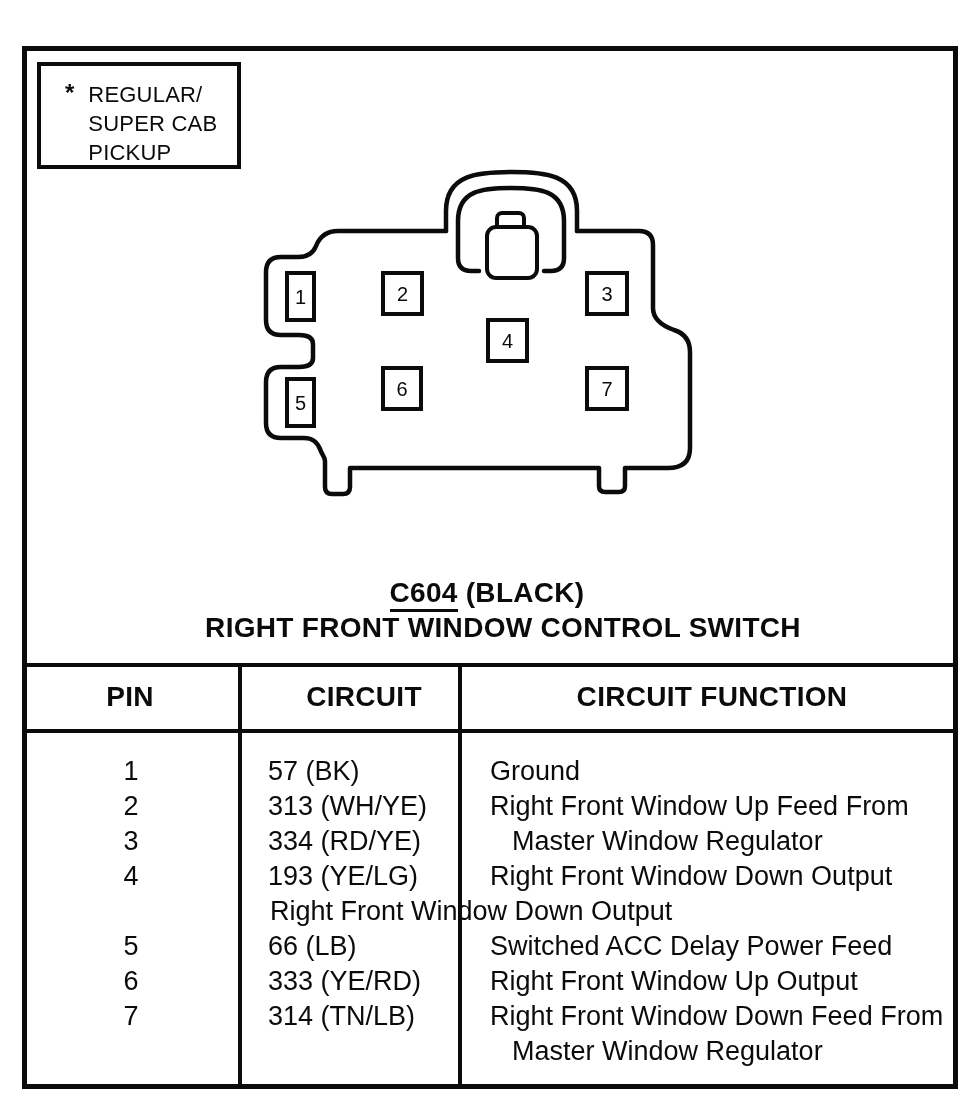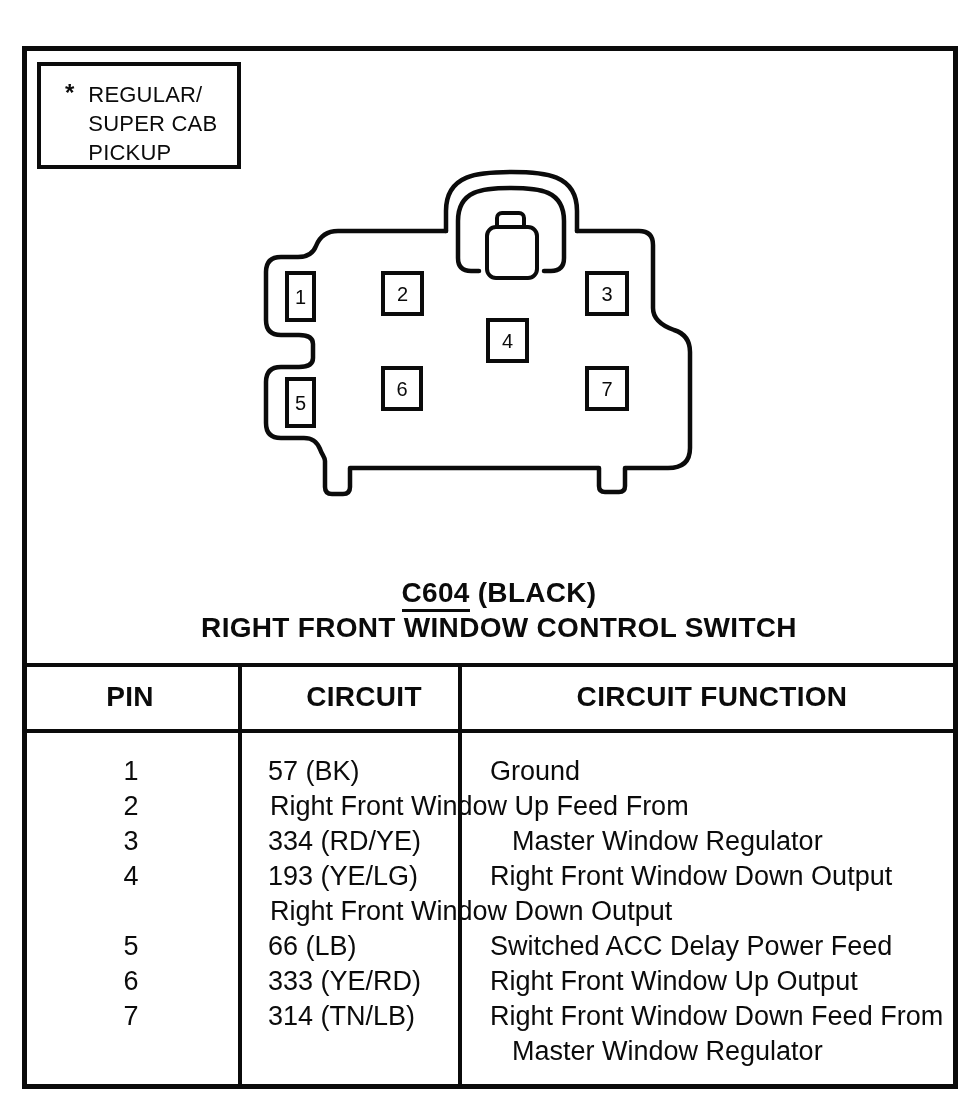--- a/index.html
+++ b/index.html
@@ -45,28 +45,28 @@
   .connector-svg .outline { fill: none; stroke: var(--ink); stroke-width: 4.5; stroke-linejoin: round; stroke-linecap: round; }
   .connector-svg .latch   { fill: var(--paper); stroke: var(--ink); stroke-width: 4; }
   .connector-svg .cavity  { fill: var(--paper); stroke: var(--ink); stroke-width: 4; }
   .connector-svg text {
     font-family: "Liberation Sans", "DejaVu Sans", sans-serif;
     font-size: 20px; fill: var(--ink);
   }
   
   .caption {
     position: absolute;
-    left: 31px; width: 936px;
+    left: 19px; width: 936px;
     text-align: center;
     font-weight: 700;
     font-size: 28px;
     letter-spacing: 0.3px;
   }
   .caption.line1 { top: 577px; }
-  .caption.line2 { top: 612px; }
+  .caption.line2 { top: 612px; margin-left: 16px; }
   .caption .underlined {
     border-bottom: 3px solid var(--ink);
     padding-bottom: 1px;
   }
   
   .h-line {
     position: absolute;
     left: 22px; width: 936px; height: 4px;
     background: var(--ink);
   }
@@ -205,20 +205,21 @@
   <div class="th function">CIRCUIT FUNCTION</div>
 
   <div class="table-body">
       <div class="tline">
         <span class="c-pin">1</span>
         <span class="c-cir">57 (BK)</span>
         <span class="c-fun">Ground</span>
       </div>
       <div class="tline">
         <span class="c-pin">2</span>
+        <span class="c-cir">313 (WH/YE)</span>
         <span class="c-fun">Right Front Window Up Feed From</span>
       </div>
       <div class="tline">
         <span class="c-pin">3</span>
         <span class="c-cir">334 (RD/YE)</span>
         <span class="c-fun indent">Master Window Regulator</span>
       </div>
       <div class="tline">
         <span class="c-pin">4</span>
         <span class="c-cir">193 (YE/LG)</span>

